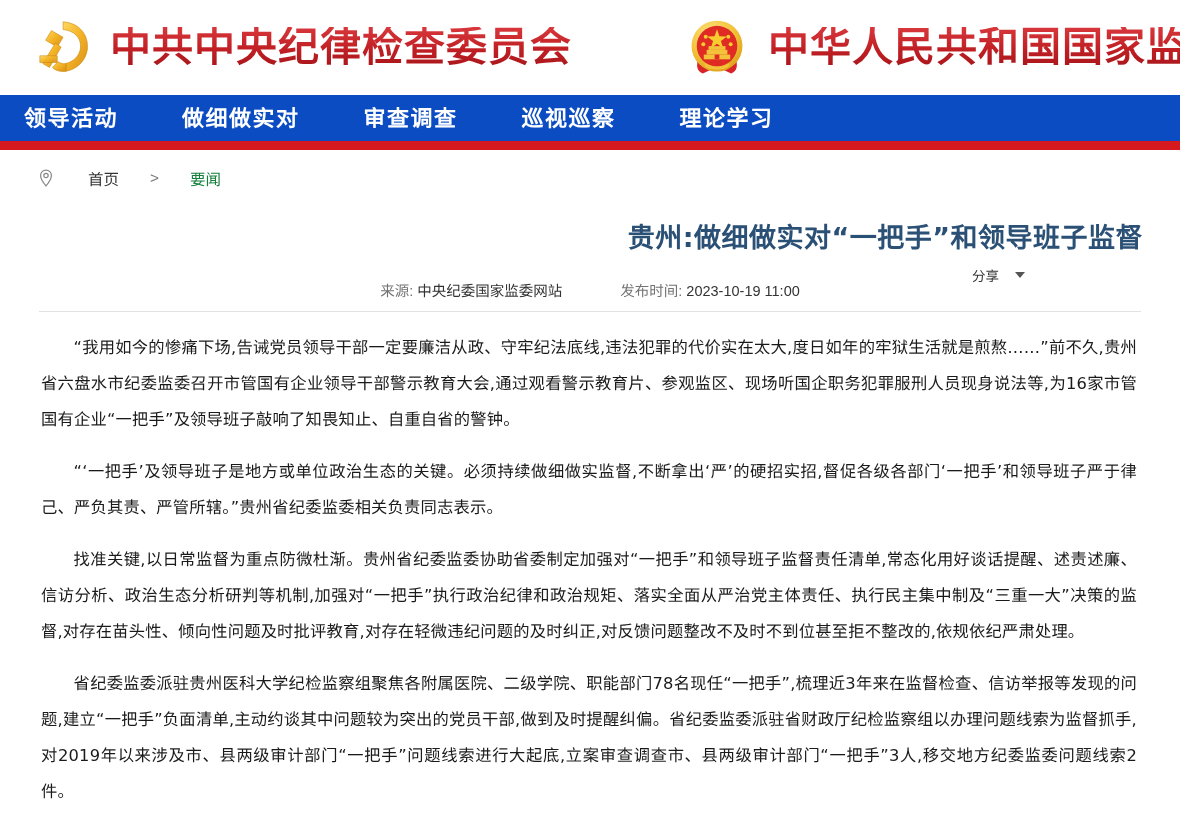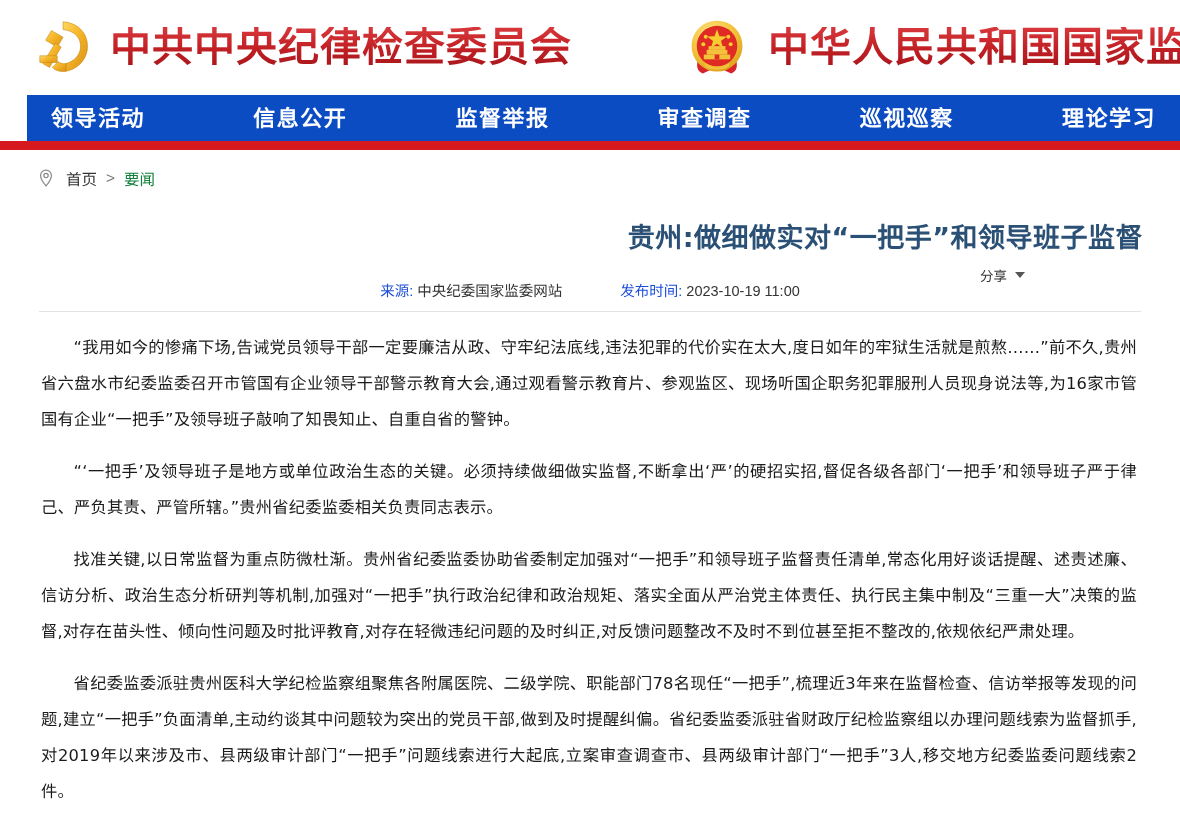--- a/index.html
+++ b/index.html
@@ -52,23 +52,22 @@
     line-height: 1;
   }
   .brand-right .brand-title { margin-left: 18px; }
 
   
   .main-nav {
     background: #0b4cc3;
     height: 46px;
     display: flex;
     align-items: center;
-    justify-content: space-between;
-    gap: 5px;
-    margin-left: 27px;
+    justify-content: flex-start;
+    gap: 16px;
   }
   .nav-item {
     font-family: "DejaVu Serif", "Liberation Serif", serif;
     font-weight: bold;
     font-size: 22px;
     color: #ffffff;
     padding: 0 24px;
     white-space: nowrap;
     cursor: pointer;
     line-height: 46px;
@@ -80,20 +79,21 @@
   }
 
   
   .breadcrumb {
     display: flex;
     align-items: center;
     height: 56px;
     padding-left: 36px;
     font-size: 15.5px;
     color: #444;
+    gap: 22px;
   }
   .pin-icon {
     width: 20px;
     height: 20px;
     margin-right: 10px;
     flex: 0 0 auto;
   }
   .crumb-home { color: #333; cursor: pointer; }
   .crumb-sep { margin: 0 9px; color: #777; }
   .crumb-current { color: #15803d; cursor: pointer; }
@@ -120,31 +120,31 @@
     height: 46px;
     margin-top: 10px;
   }
   .meta-line {
     text-align: center;
     font-size: 14.5px;
     color: #333;
     padding-top: 14px;
   }
   .meta-source { margin-right: 54px; }
-  .meta-label { color: #1d4ed8; margin-top: 40px; }
+  .meta-label { color: #737373; margin-top: 40px; }
   .share-box {
     position: absolute;
     right: 118px;
     top: 0;
     font-size: 13.5px;
     color: #333;
     cursor: pointer;
     display: flex;
     align-items: center;
-    gap: 8px;
+    gap: 16px;
   }
   .caret-down {
     width: 0; height: 0;
     border-left: 5px solid transparent;
     border-right: 5px solid transparent;
     border-top: 6px solid #555;
     display: inline-block;
   }
 
   .divider {
@@ -227,22 +227,21 @@
       <rect x="32.5" y="42" width="5" height="5" fill="#e02a24"></rect>
 
       <path d="M22 50 C26 56 44 56 48 50 L48 54 C44 59 26 59 22 54 Z" fill="#f3c23a"></path>
     </svg>
     <div class="brand-title">中华人民共和国国家监察委员会</div>
   </div>
 </header>
 
 <nav class="main-nav">
   <a class="nav-item">领导活动</a>
-  <a class="nav-item">信息公开</a>
-  <a class="nav-item">监督举报</a>
+  <a class="nav-item">做细做实对</a>
   <a class="nav-item">审查调查</a>
   <a class="nav-item">巡视巡察</a>
   <a class="nav-item">理论学习</a>
 </nav>
 <div class="nav-accent"></div>
 
 <div class="breadcrumb">
   <svg class="pin-icon" viewBox="0 0 24 24">
     <path d="M12 2.5c-3.6 0-6.5 2.9-6.5 6.5 0 4.9 6.5 12.5 6.5 12.5s6.5-7.6 6.5-12.5c0-3.6-2.9-6.5-6.5-6.5z" fill="none" stroke="#8a8a8a" stroke-width="1.5"></path>
     <circle cx="12" cy="9" r="2.6" fill="none" stroke="#8a8a8a" stroke-width="1.5"></circle>

